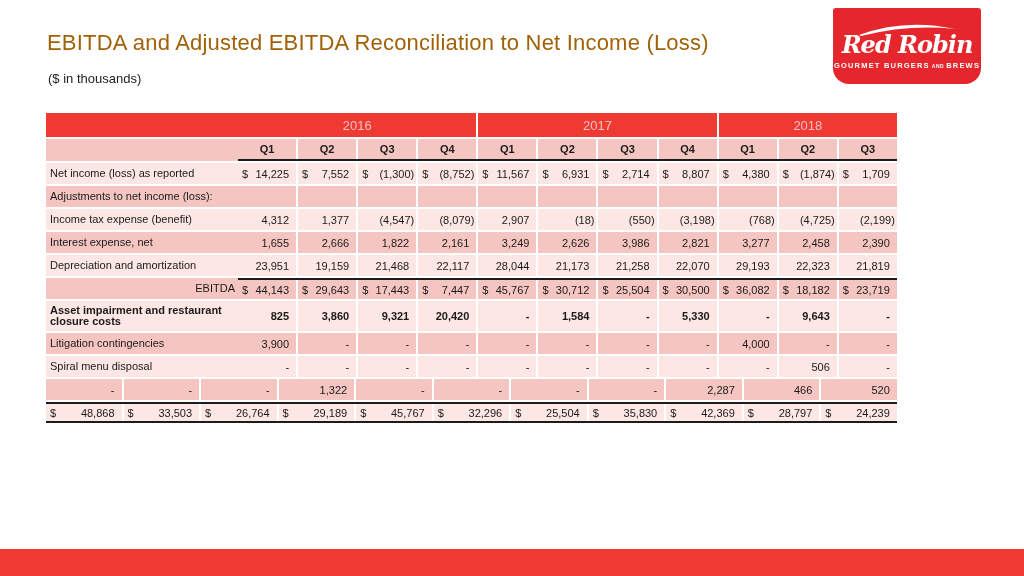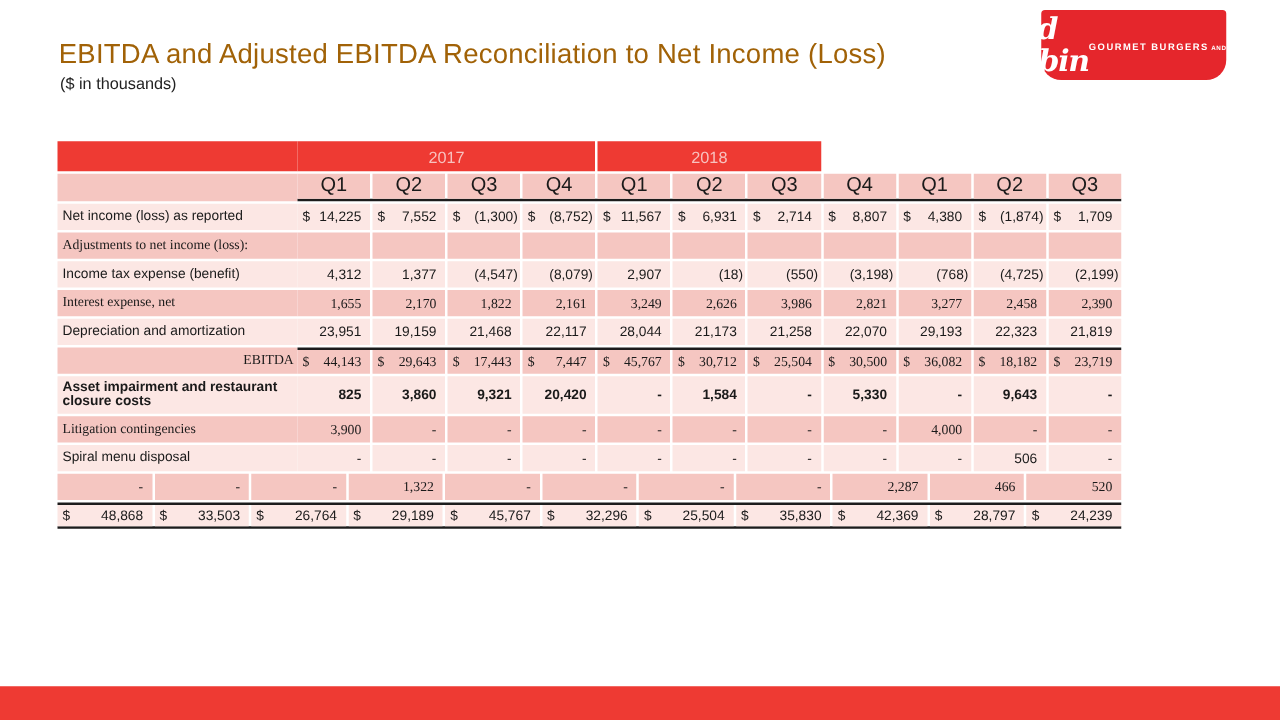--- a/index.html
+++ b/index.html
@@ -3,26 +3,26 @@
 <meta charset="utf-8">
 <style>
   * { margin:0; padding:0; box-sizing:border-box; }
   html,body { width:1024px; height:576px; overflow:hidden; background:#fff;
               font-family:"Liberation Sans", sans-serif; }
   .slide { position:relative; width:1024px; height:576px; background:#fff; }
 
   
   .title { position:absolute; left:47px; top:30px; font-size:22px; line-height:26px;
            color:#e8352c; font-weight:400; letter-spacing:.2px; }
-  .subtitle { position:absolute; left:48px; top:59px; font-size:13px; color:#222; }
+  .subtitle { position:absolute; left:48px; top:71px; font-size:13px; color:#222; }
 
   
-  .logo { position:absolute; left:833px; top:8px; width:148px; height:56px;
+  .logo { position:absolute; left:833px; top:8px; width:148px; height:76px;
           background:#e5262c; border-radius:3px 3px 16px 16px;
-          display:flex; flex-direction:row; align-items:center; justify-content:center;
+          display:flex; flex-direction:column; align-items:center; justify-content:center;
           color:#fff; }
   .logo .swoosh { width:100px; height:14px; margin-bottom:-4px; }
   .logo .brand { font-family:"DejaVu Serif", serif; font-style:italic; font-weight:bold;
                  font-size:24px; line-height:26px; letter-spacing:-1px; }
   .logo .tagline { font-size:7.5px; font-weight:bold; letter-spacing:1.2px; margin-top:3px;
                    white-space:nowrap; }
   .logo .tagline .and { font-size:5px; letter-spacing:.5px; padding:0 2px; }
 
   
   .recon { position:absolute; left:46px; top:113px; width:851px; font-size:11px; color:#1a1a1a; }
@@ -36,30 +36,30 @@
   .band .lbl { background:var(--red-band); }
   .bandw { gap:2px; }
   .gcell { background:var(--red-band); color:var(--year-pink); font-size:13px;
            display:flex; align-items:center; justify-content:center; flex:none; }
   .g4 { width:calc(((100% - 20px)/11)*4 + 6px); }
   .g3 { width:calc(((100% - 20px)/11)*3 + 4px); }
 
   .qrow { height:22px; }
   .qrow .lbl { background:var(--stripe-dark); }
   .qcell { width:calc((100% - 20px)/11); flex:none; background:var(--stripe-dark);
-           display:flex; align-items:center; justify-content:center; font-size:16px; }
+           display:flex; align-items:center; justify-content:center; font-size:11px;font-weight:bold; }
   .line-bottom { border-bottom:2px solid #1c1c1c; }
   .line-top    { border-top:2px solid #1c1c1c; }
 
   .r { min-height:21px; }
   .r.tall { min-height:30px;font-weight:bold; }
   .cell { width:calc((100% - 20px)/11); flex:none; display:flex; align-items:center;
           justify-content:flex-end; padding:0 7px 0 4px; }
   .shade-light { background:var(--stripe-light); }
-  .shade-dark  { background:var(--stripe-dark);font-family:Liberation Serif, serif; }
+  .shade-dark  { background:var(--stripe-dark); }
   .cell .cur { margin-right:auto; }
   .cell .val.paren { margin-right:-5px; }
 
   
   .footer-band { position:absolute; left:0; top:549px; width:1024px; height:27px;
                  background:var(--red-band); }
 </style>
 </head>
 <body>
 
@@ -73,20 +73,21 @@
       <path d="M2,13 Q48,-4 98,7 Q52,2 4,14 Z" fill="#ffffff"></path>
     </svg>
     <div class="brand">Red Robin</div>
     <div class="tagline"><span>GOURMET BURGERS</span><span class="and">AND</span><span>BREWS</span></div>
   </div>
 
   <div class="recon" id="recon-table">
       <div class="trow band">
         <div class="lbl"></div>
         <div class="dataw bandw">
+          <div class="gcell g4">2016</div>
           <div class="gcell g4">2017</div>
           <div class="gcell g3">2018</div>
         </div>
       </div>
       <div class="trow qrow">
         <div class="lbl"></div>
         <div class="dataw line-bottom">
           <div class="qcell">Q1</div>
           <div class="qcell">Q2</div>
           <div class="qcell">Q3</div>
@@ -233,21 +234,21 @@
       </div>
       <div class="trow r">
         <div class="lbl shade-dark">
           <span>Interest expense, net</span>
         </div>
         <div class="dataw">
           <div class="cell shade-dark">
             <span class="val">1,655</span>
           </div>
           <div class="cell shade-dark">
-            <span class="val">2,170</span>
+            <span class="val">2,666</span>
           </div>
           <div class="cell shade-dark">
             <span class="val">1,822</span>
           </div>
           <div class="cell shade-dark">
             <span class="val">2,161</span>
           </div>
           <div class="cell shade-dark">
             <span class="val">3,249</span>
           </div>

